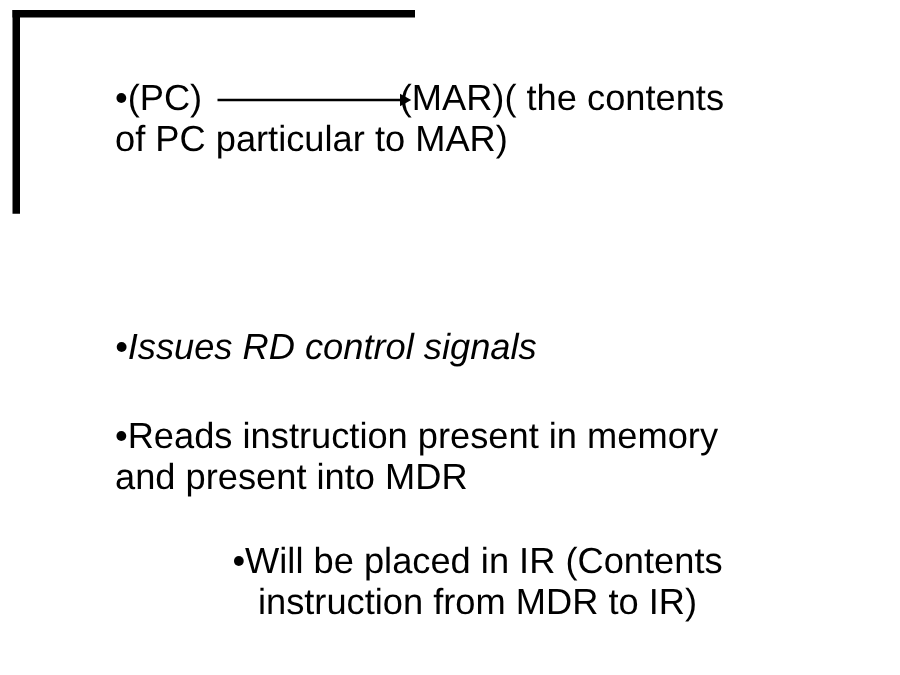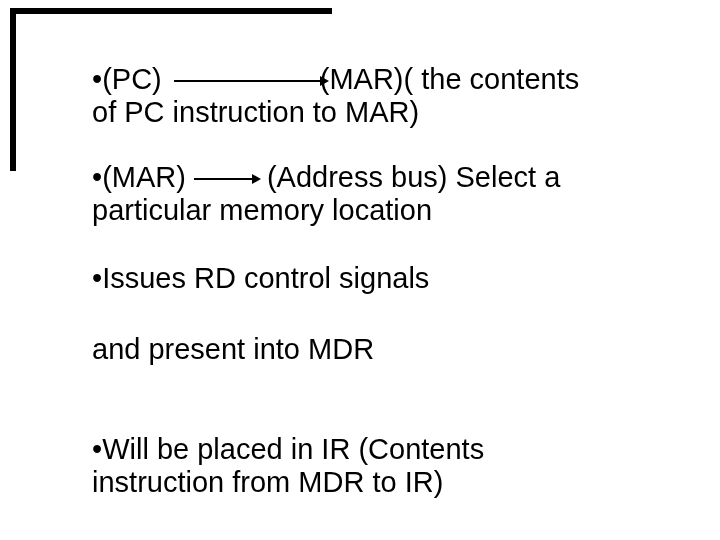--- a/index.html
+++ b/index.html
@@ -20,23 +20,23 @@
   .bullet {
     position: absolute;
     left: 92px;
     width: 580px;
     font-size: 29px;
     line-height: 33px;
   }
   .line { white-space: nowrap; }
   .b1 { top: 63px; }
   .b2 { top: 161px; }
-  .b3 { top: 262px; }
+  .b3 { top: 262px; font-style: italic; }
   .b4 { top: 333px; }
-  .b5 { top: 433px; }
+  .b5 { top: 433px; text-align: center; }
 
   
   .arrow {
     display: inline-block;
     position: relative;
     vertical-align: middle;
     height: 2px;
     background: #000000;
   }
   .arrow::after {
@@ -56,33 +56,30 @@
 </head>
 <body>
 
 <div class="slide">
 
   <div class="frame-mark frame-top"></div>
   <div class="frame-mark frame-left"></div>
 
   <div class="bullet b1">
     <div class="line"><span>•</span><span>(PC)</span><span class="arrow arrow-long"></span><span>(MAR)( the contents</span></div>
-    <div class="line"><span>of PC instruction to MAR)</span></div>
+    <div class="line"><span>of PC particular to MAR)</span></div>
   </div>
 
-  <div class="bullet b2">
-    <div class="line"><span>•</span><span>(MAR)</span><span class="arrow arrow-short"></span><span>(Address bus) Select a</span></div>
-    <div class="line"><span>particular memory location</span></div>
-  </div>
 
   <div class="bullet b3">
     <div class="line"><span>•</span><span>Issues RD control signals</span></div>
   </div>
 
   <div class="bullet b4">
+    <div class="line"><span>•</span><span>Reads instruction present in memory</span></div>
     <div class="line"><span>and present into MDR</span></div>
   </div>
 
   <div class="bullet b5">
     <div class="line"><span>•</span><span>Will be placed in IR (Contents</span></div>
     <div class="line"><span>instruction from MDR to IR)</span></div>
   </div>
 
 </div>
 

